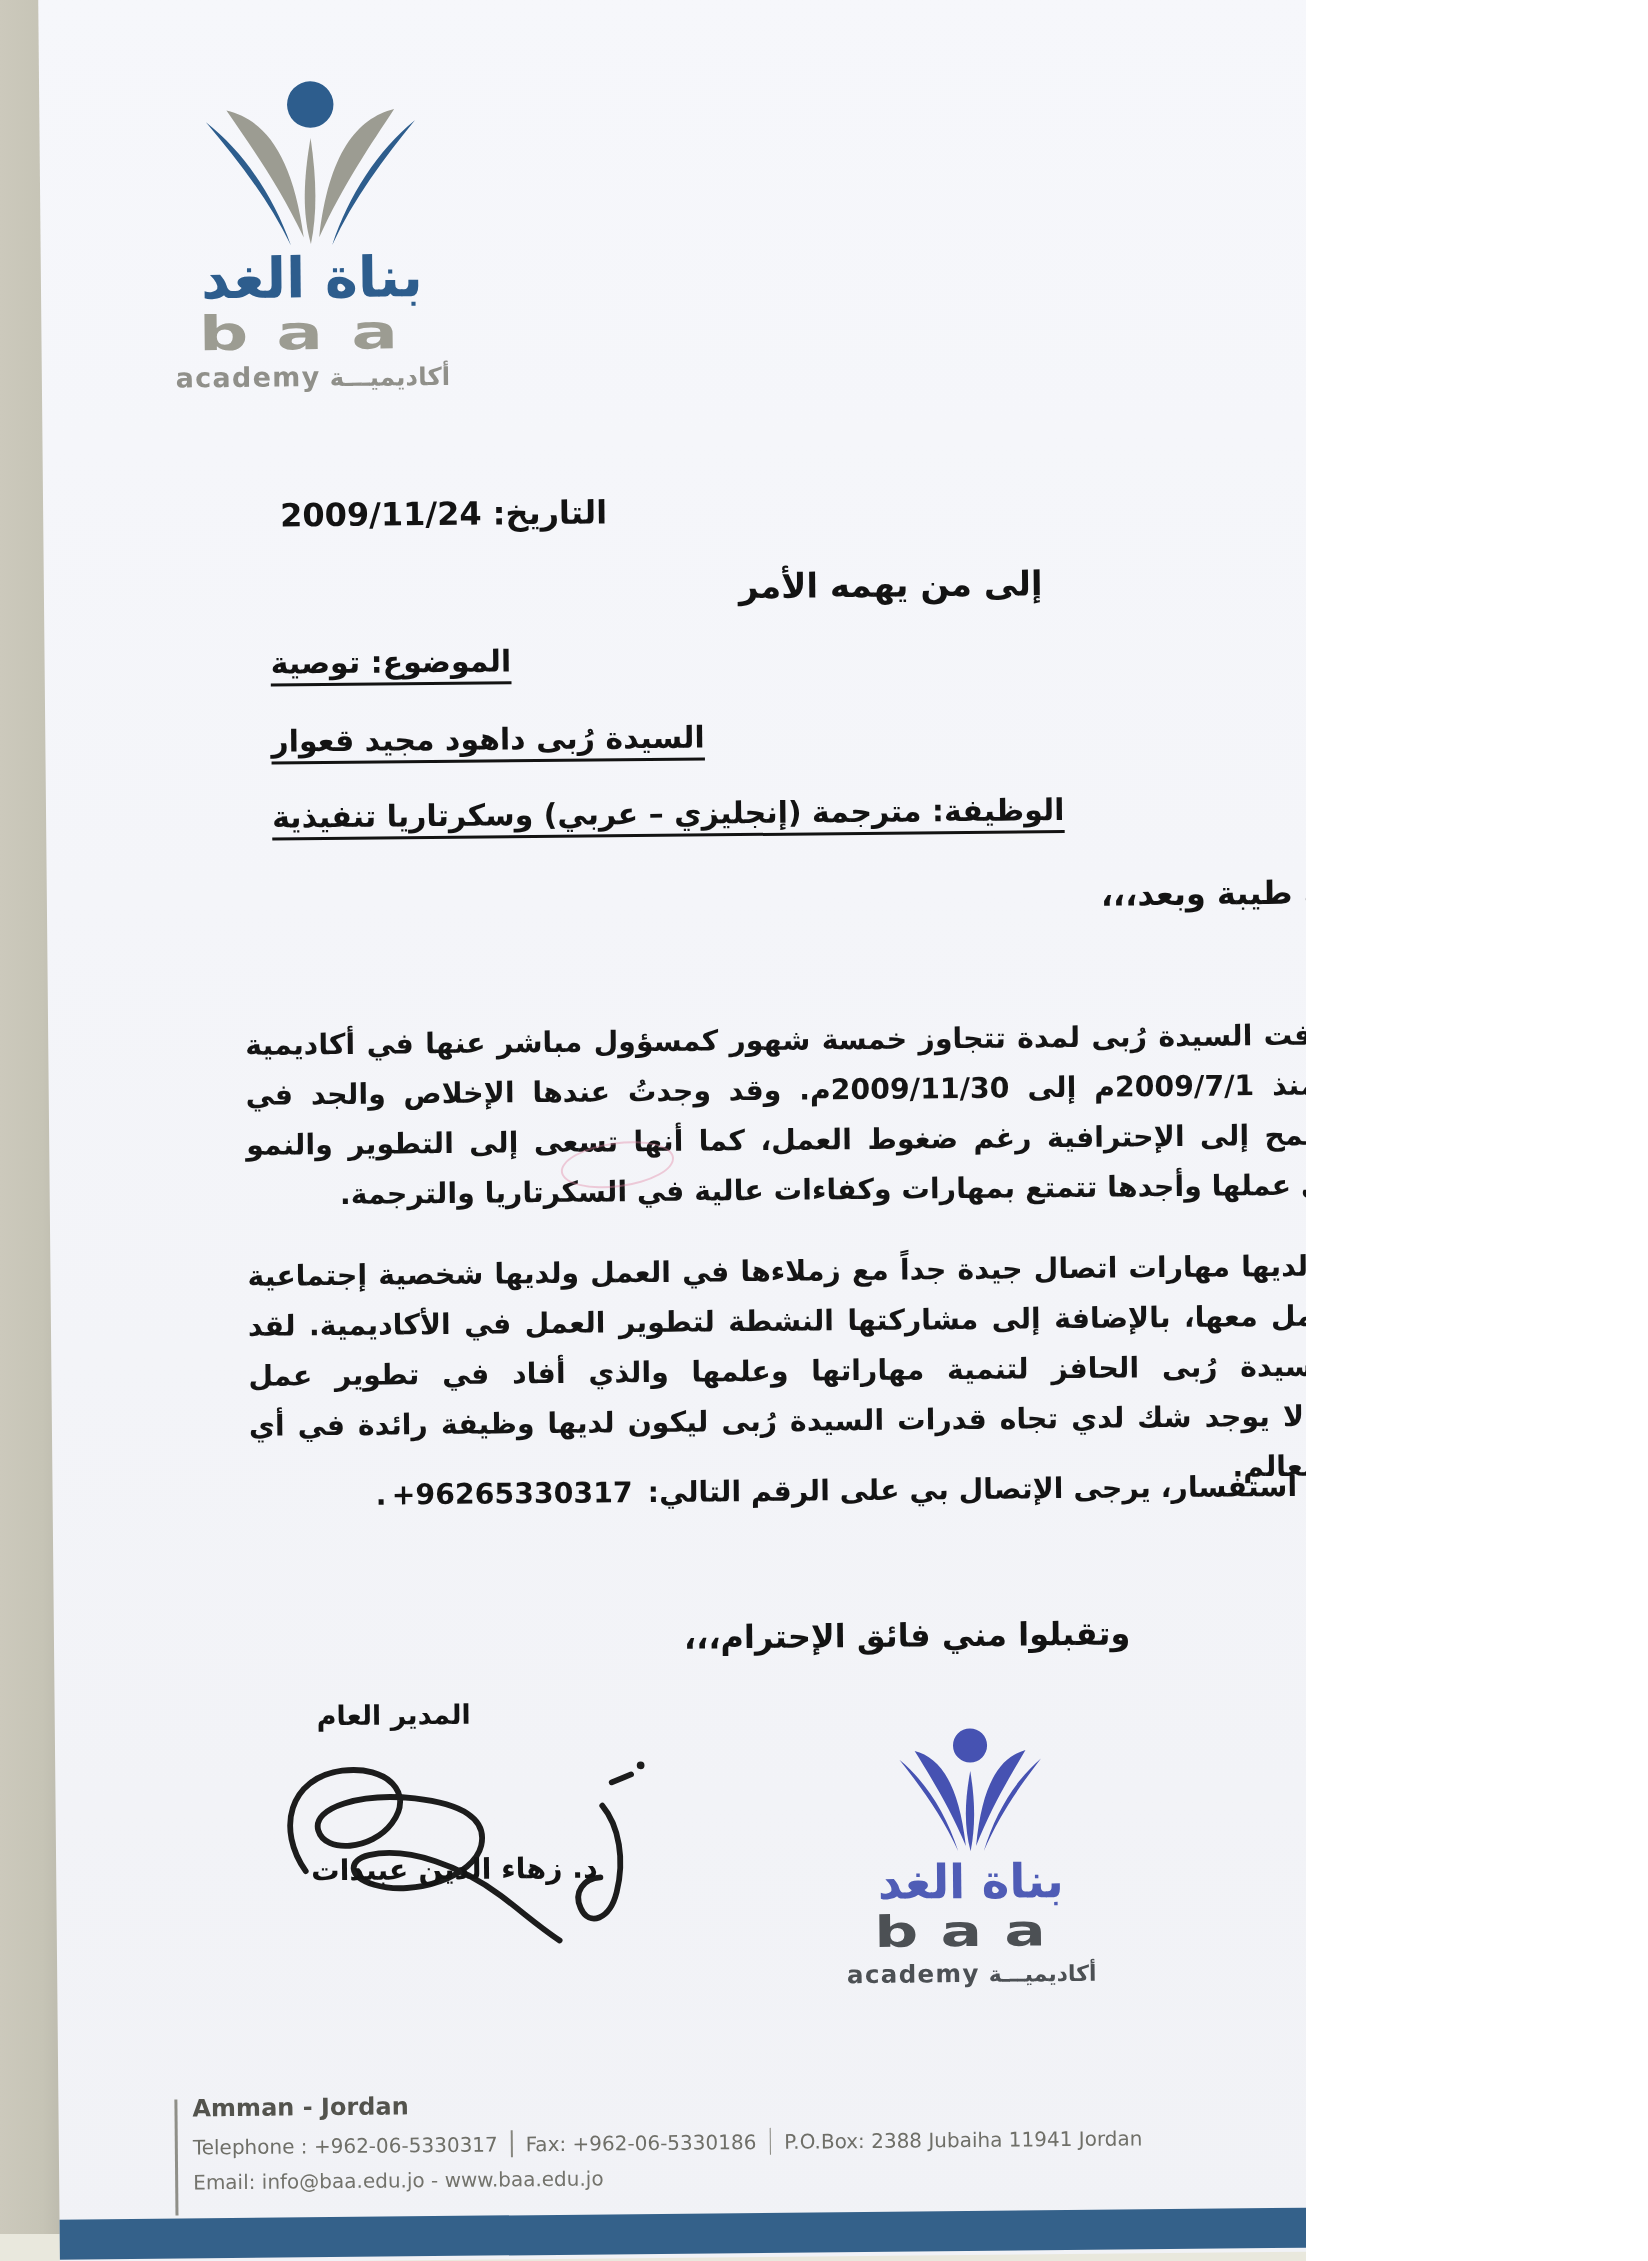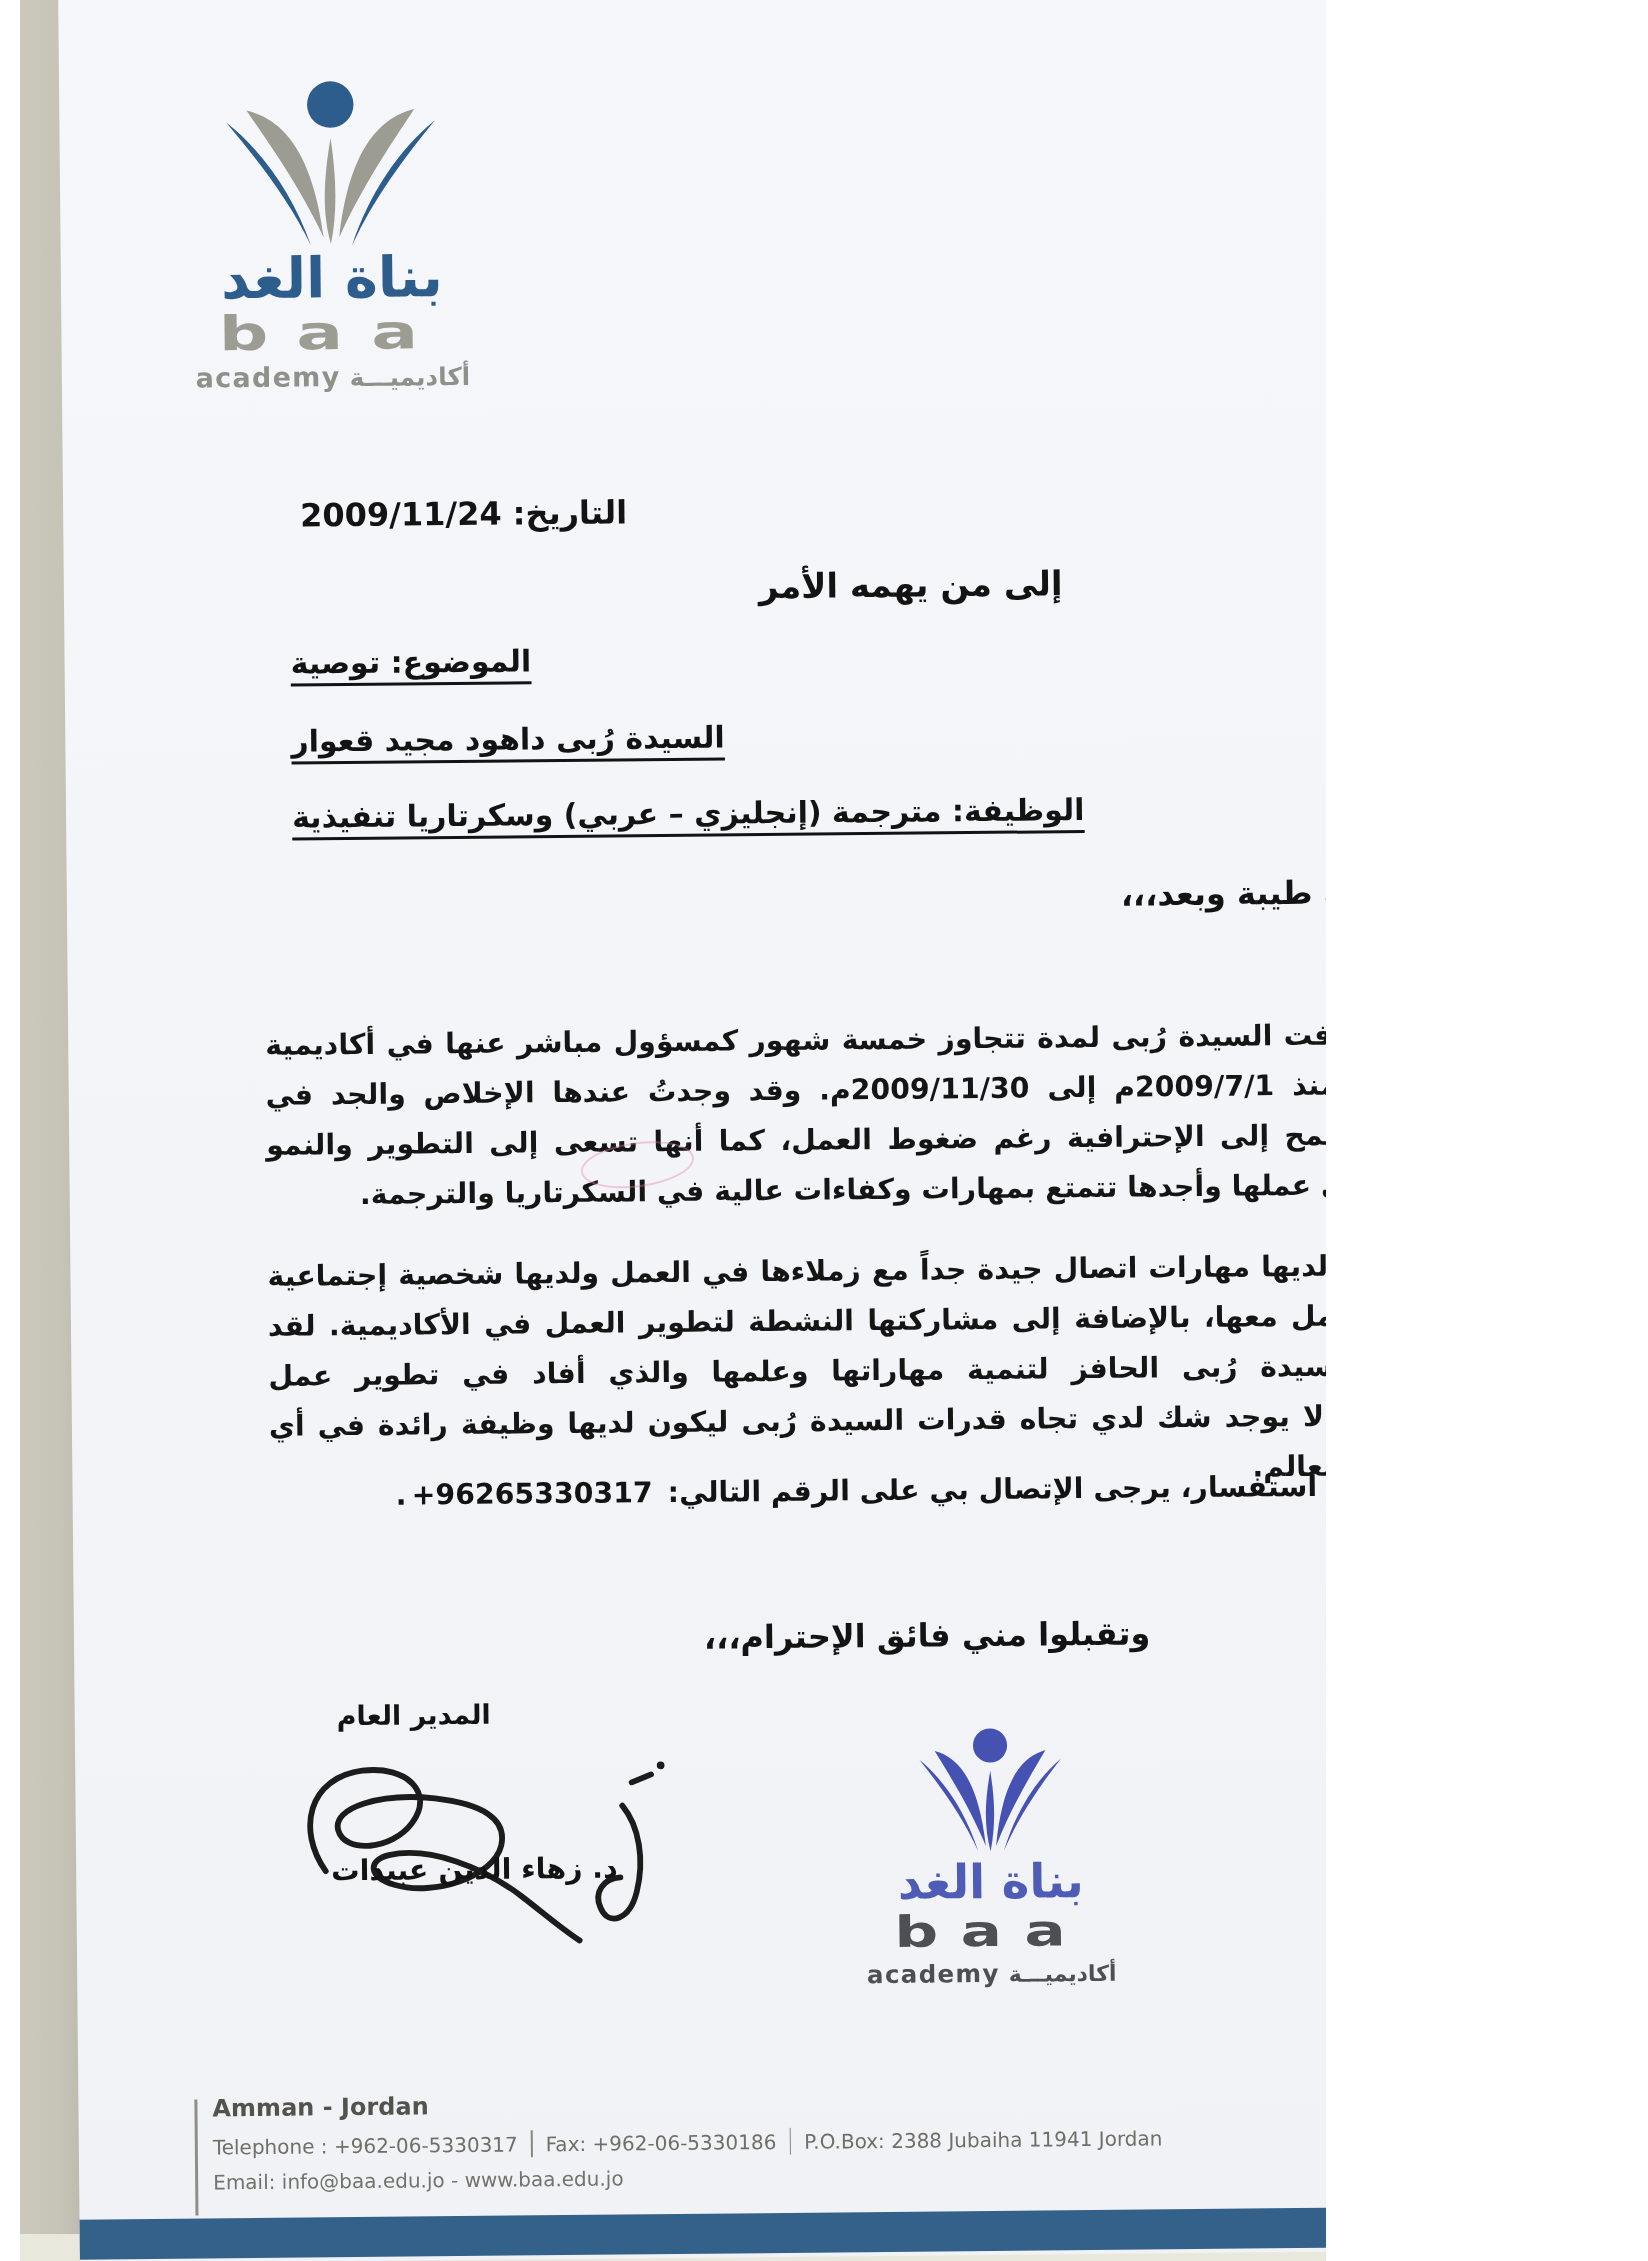--- a/index.html
+++ b/index.html
@@ -1,18 +1,18 @@
 <!DOCTYPE html>
 <html style="font-size:10.3px"><head>
 <meta charset="utf-8">
 <style>
   html,body { margin:0; padding:0; }
   body { width:1648px; height:2261px; font-family:"DejaVu Sans", sans-serif; }
 
-  .scan { position:relative; width:1306px; height:2261px; background:#abaca0; overflow:hidden;margin-left:20px; }
+  .scan { position:relative; width:1306px; height:2261px; background:#abaca0; overflow:hidden; }
   .bg-left { position:absolute; left:0; top:0; width:61px; height:100%;
              background:linear-gradient(90deg,#ccc9bc 0%,#c6c4b6 70%,#bdbbae 100%); }
   .bg-bottom { position:absolute; left:0; bottom:0; width:100%; height:27px; background:#e9e8dd; }
 
   .paper { position:absolute; left:49px; top:-18px; width:1614px; height:2274px;
            background:linear-gradient(180deg,#f6f7fb 0%,#f3f4f8 60%,#f1f2f6 100%);
            border-top-right-radius:352px 378px;
            transform:rotate(-0.55deg); transform-origin:50% 50%;
            overflow:hidden; }
 

